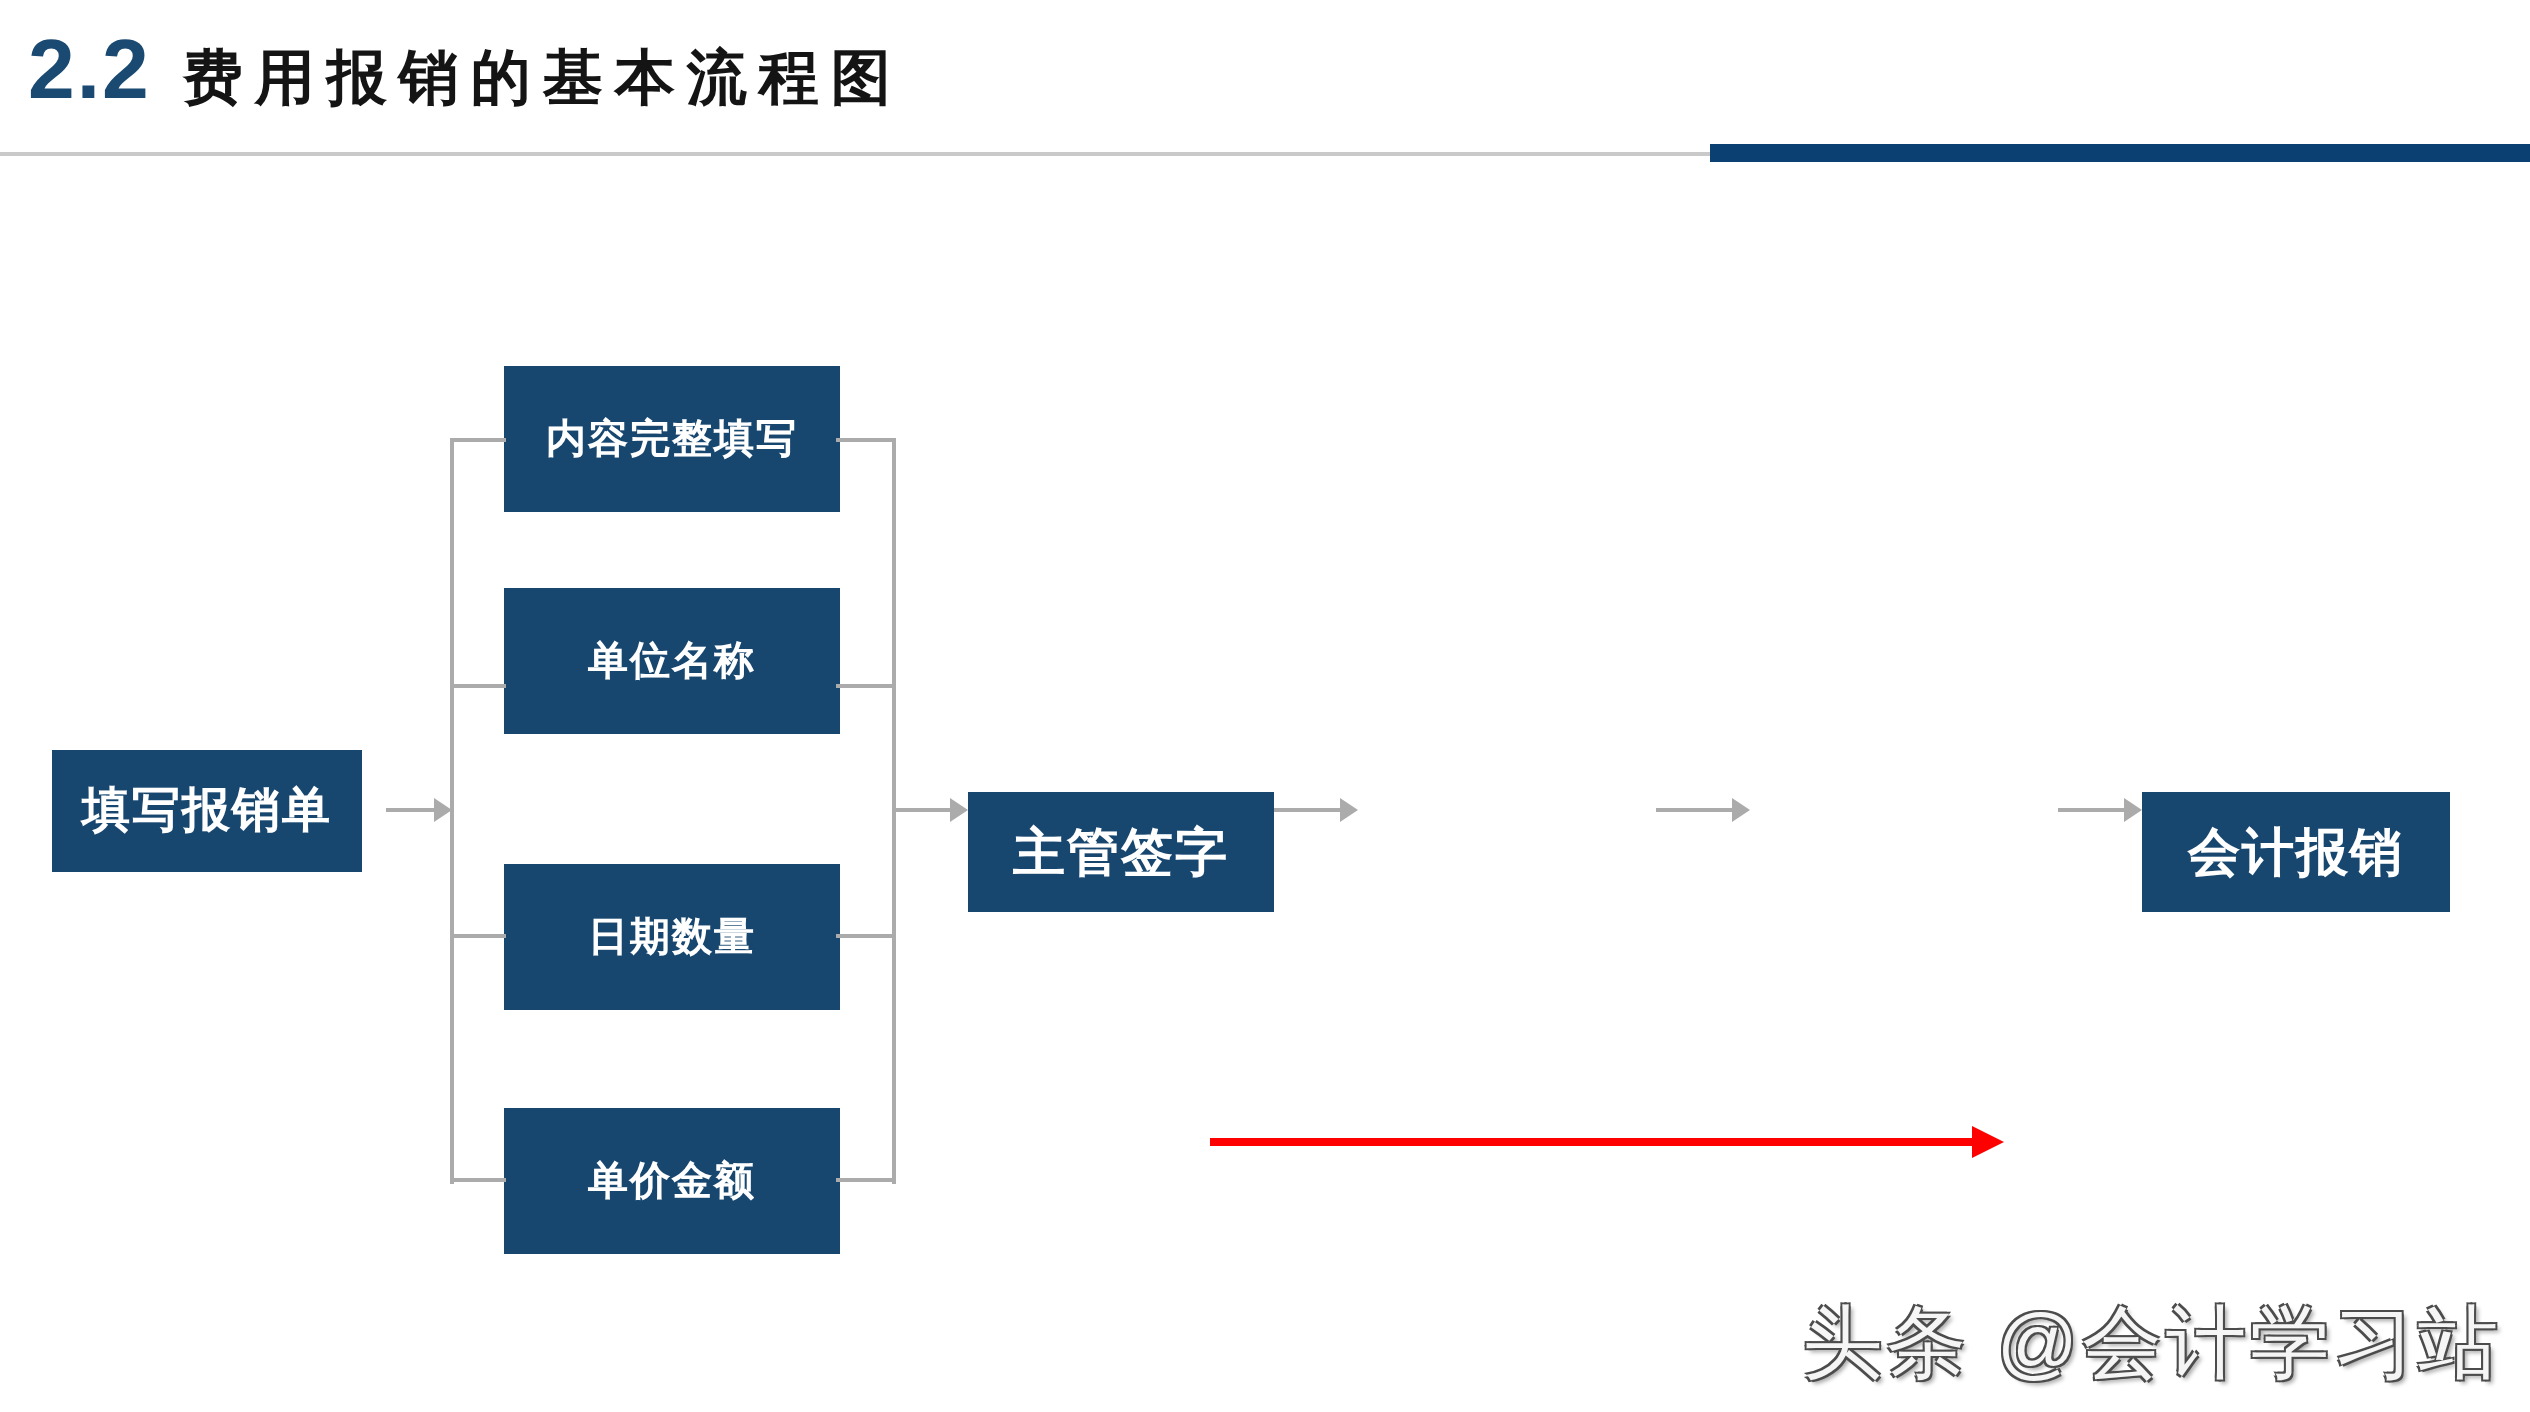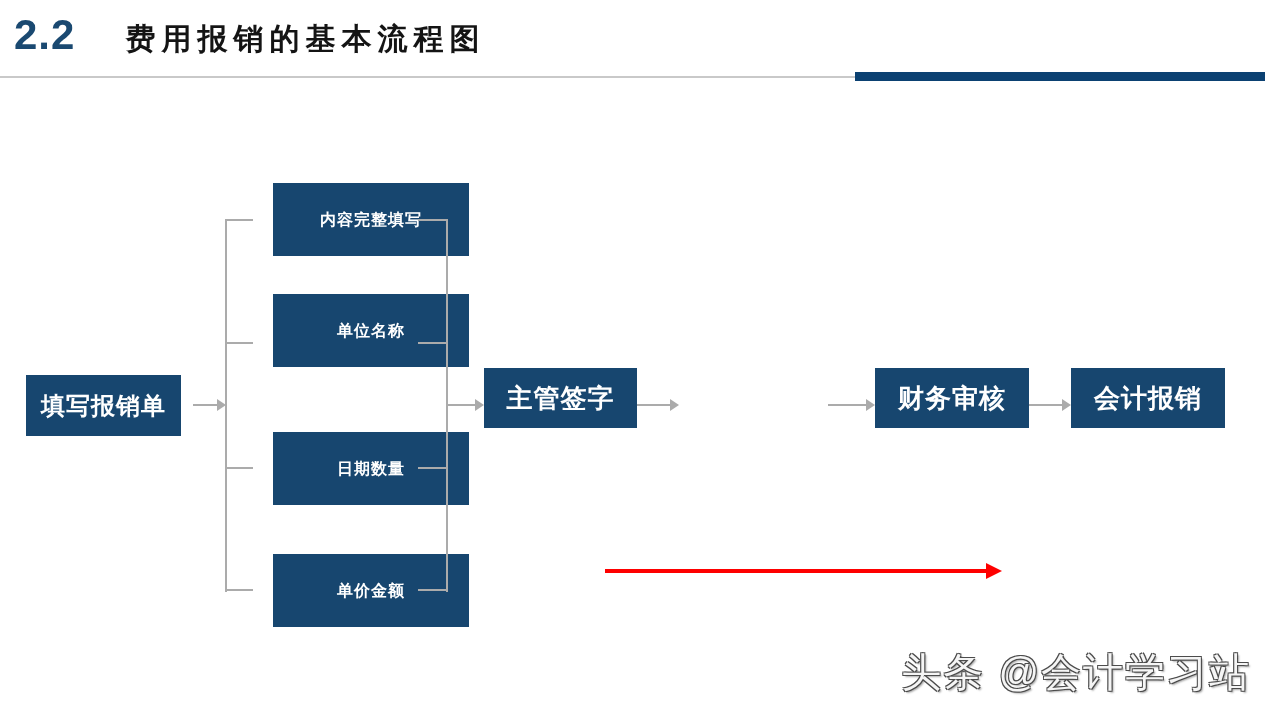--- a/index.html
+++ b/index.html
@@ -28,46 +28,45 @@
   }
   .section-number{
     font-size:42px;font-weight:bold;line-height:1;
     color:var(--header-number-navy);
     letter-spacing:1px;
   }
   .slide-title{
     font-size:30px;font-weight:bold;line-height:1;
     color:var(--title-black);
     letter-spacing:6px;
-    margin-left:34px;
   }
   .header-divider{
     position:absolute;left:0;top:76px;width:1265px;height:2px;
     background:var(--divider-gray);
   }
   .header-accent-bar{
     position:absolute;left:855px;top:72px;width:410px;height:9px;
     background:var(--accent-bar-navy);
   }
   
   .flow-box{
     position:absolute;
     background:var(--box-navy);
     color:#ffffff;font-weight:bold;
     display:flex;align-items:center;justify-content:center;
     text-align:center;line-height:1;
     letter-spacing:1px;
   }
   .box-start  {left:26px;  top:375px; width:155px; height:61px; font-size:24px;}
-  .box-det    {left:252px; width:196px; height:73px; font-size:16px;margin-left:21px;}
+  .box-det    {left:252px; width:168px; height:73px; font-size:20px;}
   .box-det-0  {top:183px;}
   .box-det-1  {top:294px;}
   .box-det-2  {top:432px;}
   .box-det-3  {top:554px;}
-  .box-step   {top:368px; height:60px; font-size:26px;}
+  .box-step   {top:396px; height:60px; font-size:26px;}
   .box-step-0 {left:484px;  width:153px;}
   .box-step-1 {left:679px;  width:149px;}
   .box-step-2 {left:875px;  width:154px;}
   .box-step-3 {left:1071px; width:154px;}
   
   .hline,.vline{position:absolute;background:var(--connector-gray);}
   .hline{height:2px;}
   .vline{width:2px;}
   .arrow-head{
     position:absolute;width:0;height:0;
@@ -114,21 +113,20 @@
   <div class="header-accent-bar"></div>
 
   <div class="flow-box box-start">填写报销单</div>
 
   <div class="flow-box box-det box-det-0">内容完整填写</div>
   <div class="flow-box box-det box-det-1">单位名称</div>
   <div class="flow-box box-det box-det-3">单价金额</div>
   <div class="flow-box box-det box-det-2">日期数量</div>
 
   <div class="flow-box box-step box-step-0">主管签字</div>
-  <div class="flow-box box-step box-step-2">财务审核</div>
   <div class="flow-box box-step box-step-3">会计报销</div>
 
   <div class="hline" style="left:193px;top:404px;width:25px;"></div>
   <div class="arrow-head" style="left:217px;top:399px;"></div>
 
   <div class="vline" style="left:225px;top:219px;height:373px;"></div>
 
   <div class="hline" style="left:225px;top:219px;width:28px;"></div>
   <div class="hline" style="left:225px;top:342px;width:28px;"></div>
   <div class="hline" style="left:225px;top:467px;width:28px;"></div>

